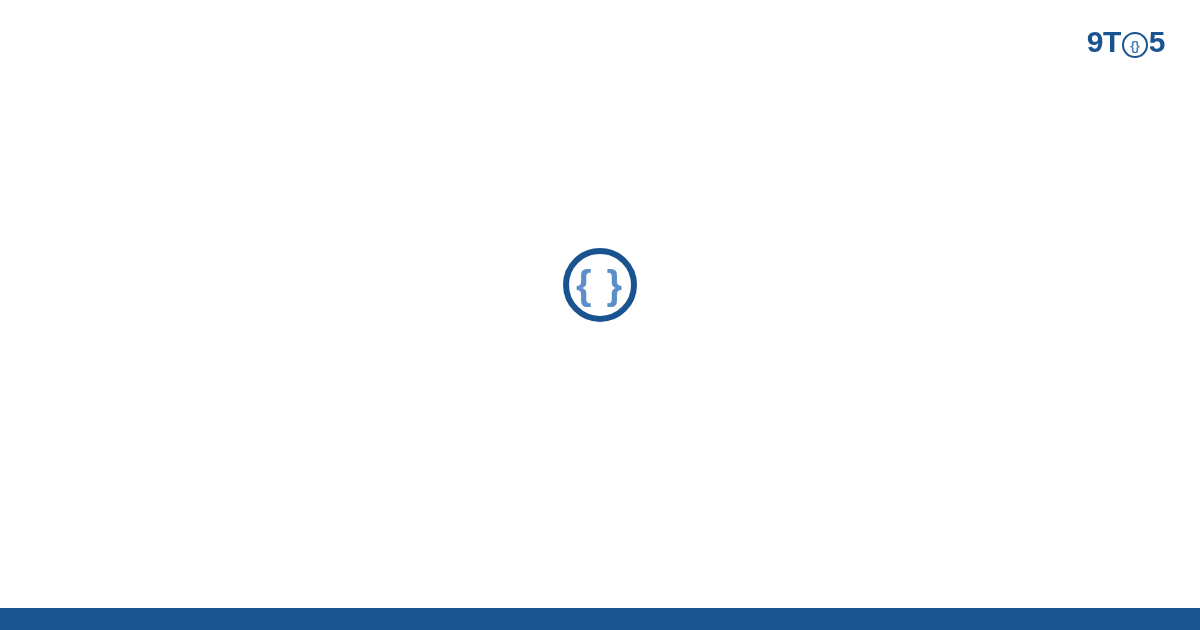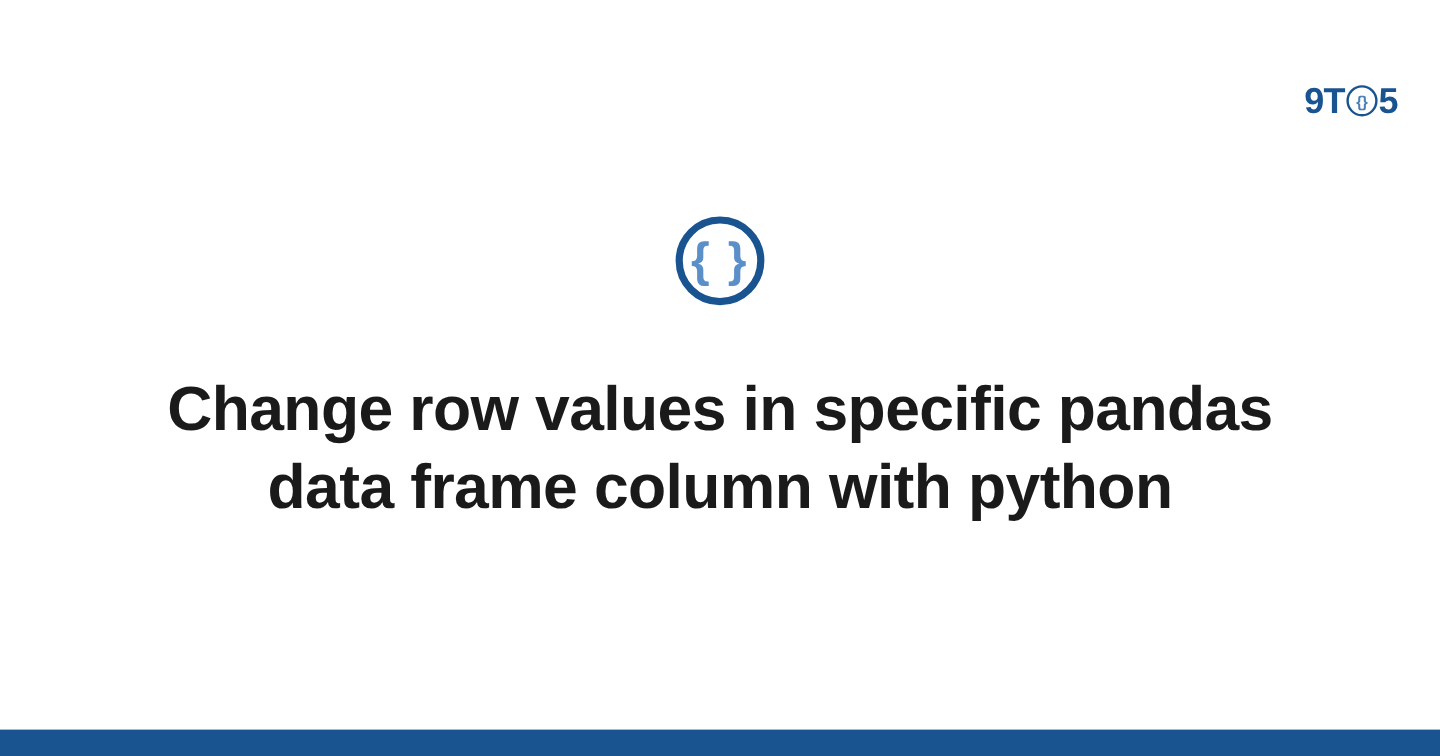--- a/index.html
+++ b/index.html
@@ -13,25 +13,24 @@
       background: #ffffff;
       font-family: -apple-system, BlinkMacSystemFont, "Segoe UI", Helvetica, Arial, sans-serif;
       position: relative;
       overflow: hidden;
     }
     .logo-wrapper {
       position: absolute;
       top: 25px;
       right: 35px;
       display: flex;
-      align-items: flex-start;
+      align-items: center;
       font-size: 30px;
       font-weight: 500;
       letter-spacing: -0.5px;
-      margin-top: 43px;
     }
     .logo-9t {
       color: #1a5490;
       font-weight: 600;
     }
     .logo-zero {
       display: inline-flex;
       align-items: center;
       justify-content: center;
       width: 26px;
@@ -111,16 +110,15 @@
   <span class="logo-zero">
     <span class="logo-zero-inner">{}</span>
   </span>
   <span class="logo-5">5</span>
 </div>
 
 <div class="content">
   <div class="braces-icon">
     <span class="braces-glyph">{ }</span>
   </div>
-  <h1 class="title">Change row values in specific pandas data frame column with python</h1>
 </div>
 
 <div class="footer-bar"></div>
 
 </body></html>

